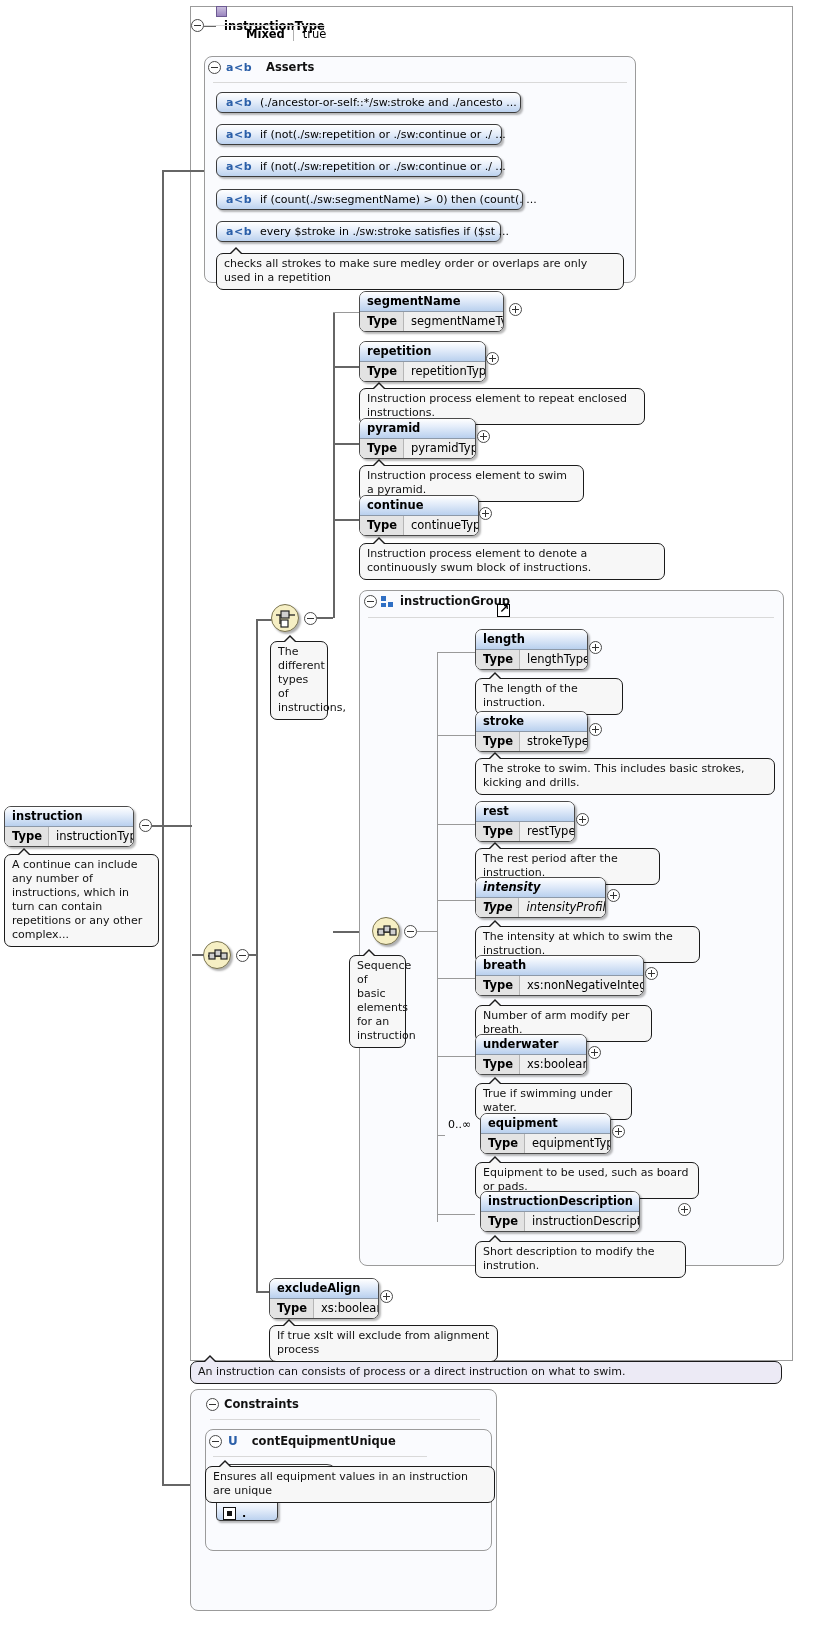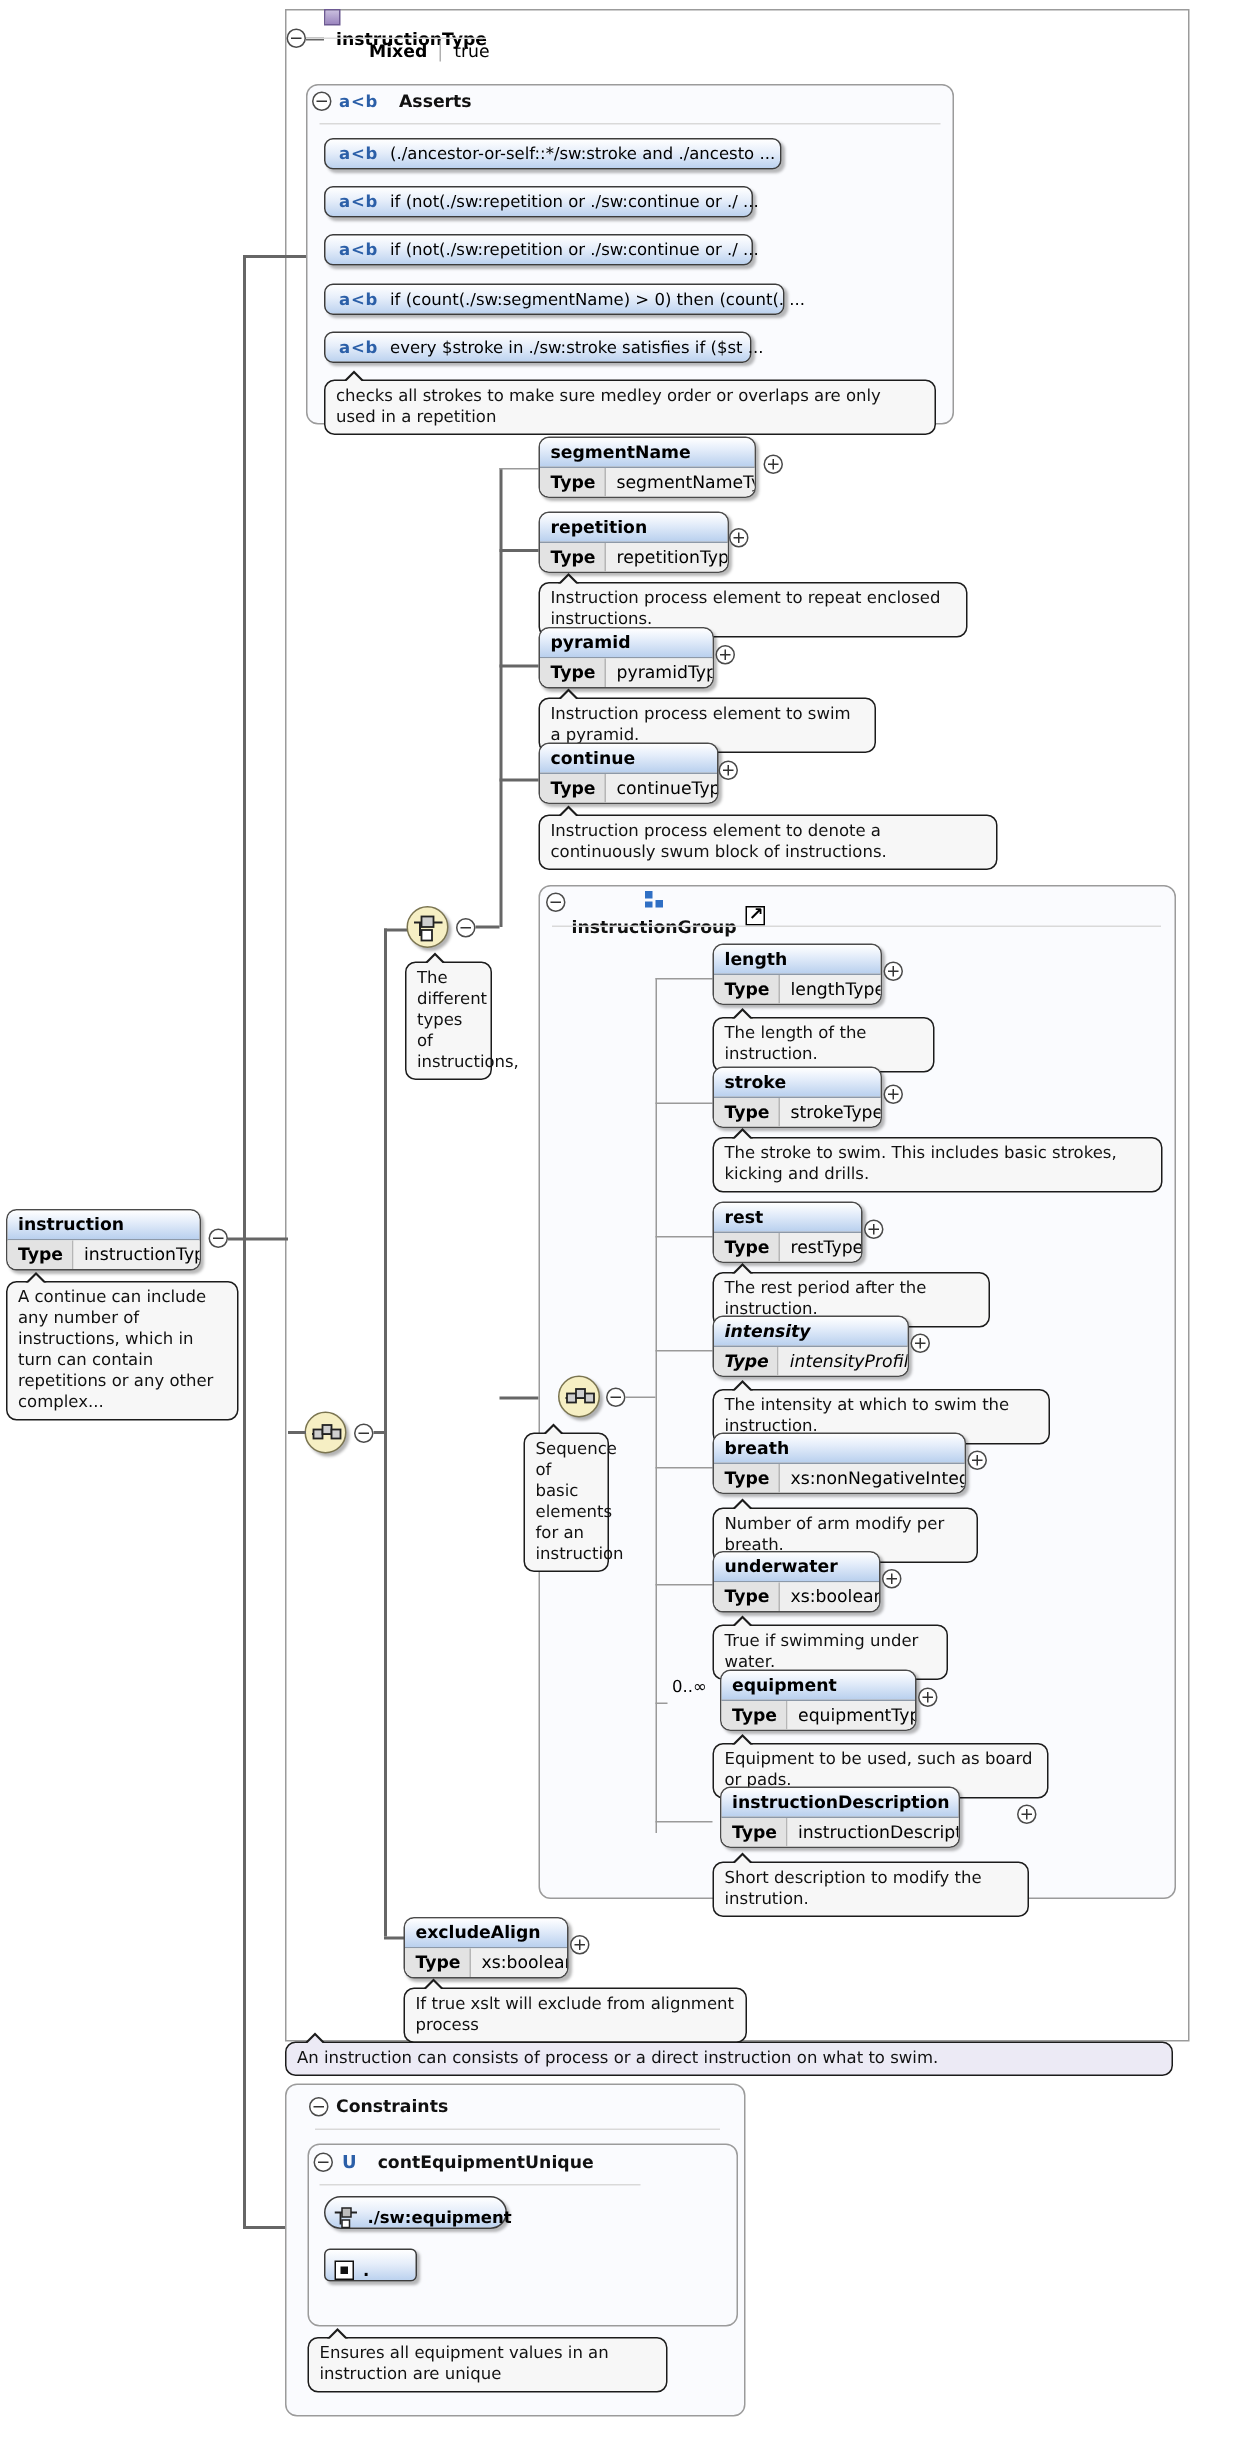--- a/index.html
+++ b/index.html
@@ -265,21 +265,21 @@
   <div class="typerow">
     <span class="tlab">Type</span>
     <span class="tval">continueType</span>
   </div>
 </div>
 <div class="pm plus" style="left:479px;top:507px;"></div>
 <div class="doc notch" style="left:359px;top:543px;width:306px;"><span>Instruction process element to denote a continuously swum block of instructions.</span></div>
 
 <div class="panel" style="left:359px;top:590px;width:425px;height:676px;"></div>
 <div class="pm" style="left:364px;top:595px;"></div>
-<div class="panel-hdr" style="left:381px;top:594px;flex-direction:column;">
+<div class="panel-hdr" style="left:381px;top:594px;">
   <span class="grpicon">
     <i style="left:0;top:0;width:5px;height:5px;"></i>
     <i style="left:0;top:7px;width:5px;height:4px;"></i>
     <i style="left:7px;top:6px;width:5px;height:5px;"></i>
   </span>
   <span>instructionGroup</span>
 </div>
 <div class="extlink" style="left:497px;top:604px;"></div>
 <div class="panel-rule" style="left:368px;top:617px;width:406px;"></div>
 
@@ -423,13 +423,13 @@
     </svg>
   </span>
   <span class="ptxt">./sw:equipment</span>
 </div>
 
 <div class="cpill sq" style="left:216px;top:1499px;width:62px;">
   <span class="fieldicon"></span>
   <span class="ptxt">.</span>
 </div>
 
-<div class="doc notch" style="left:205px;top:1558px;width:240px;"><span>Ensures all equipment values in an instruction are unique</span></div>
+<div class="doc notch" style="left:205px;top:1466px;width:290px;"><span>Ensures all equipment values in an instruction are unique</span></div>
 
 </body></html>

